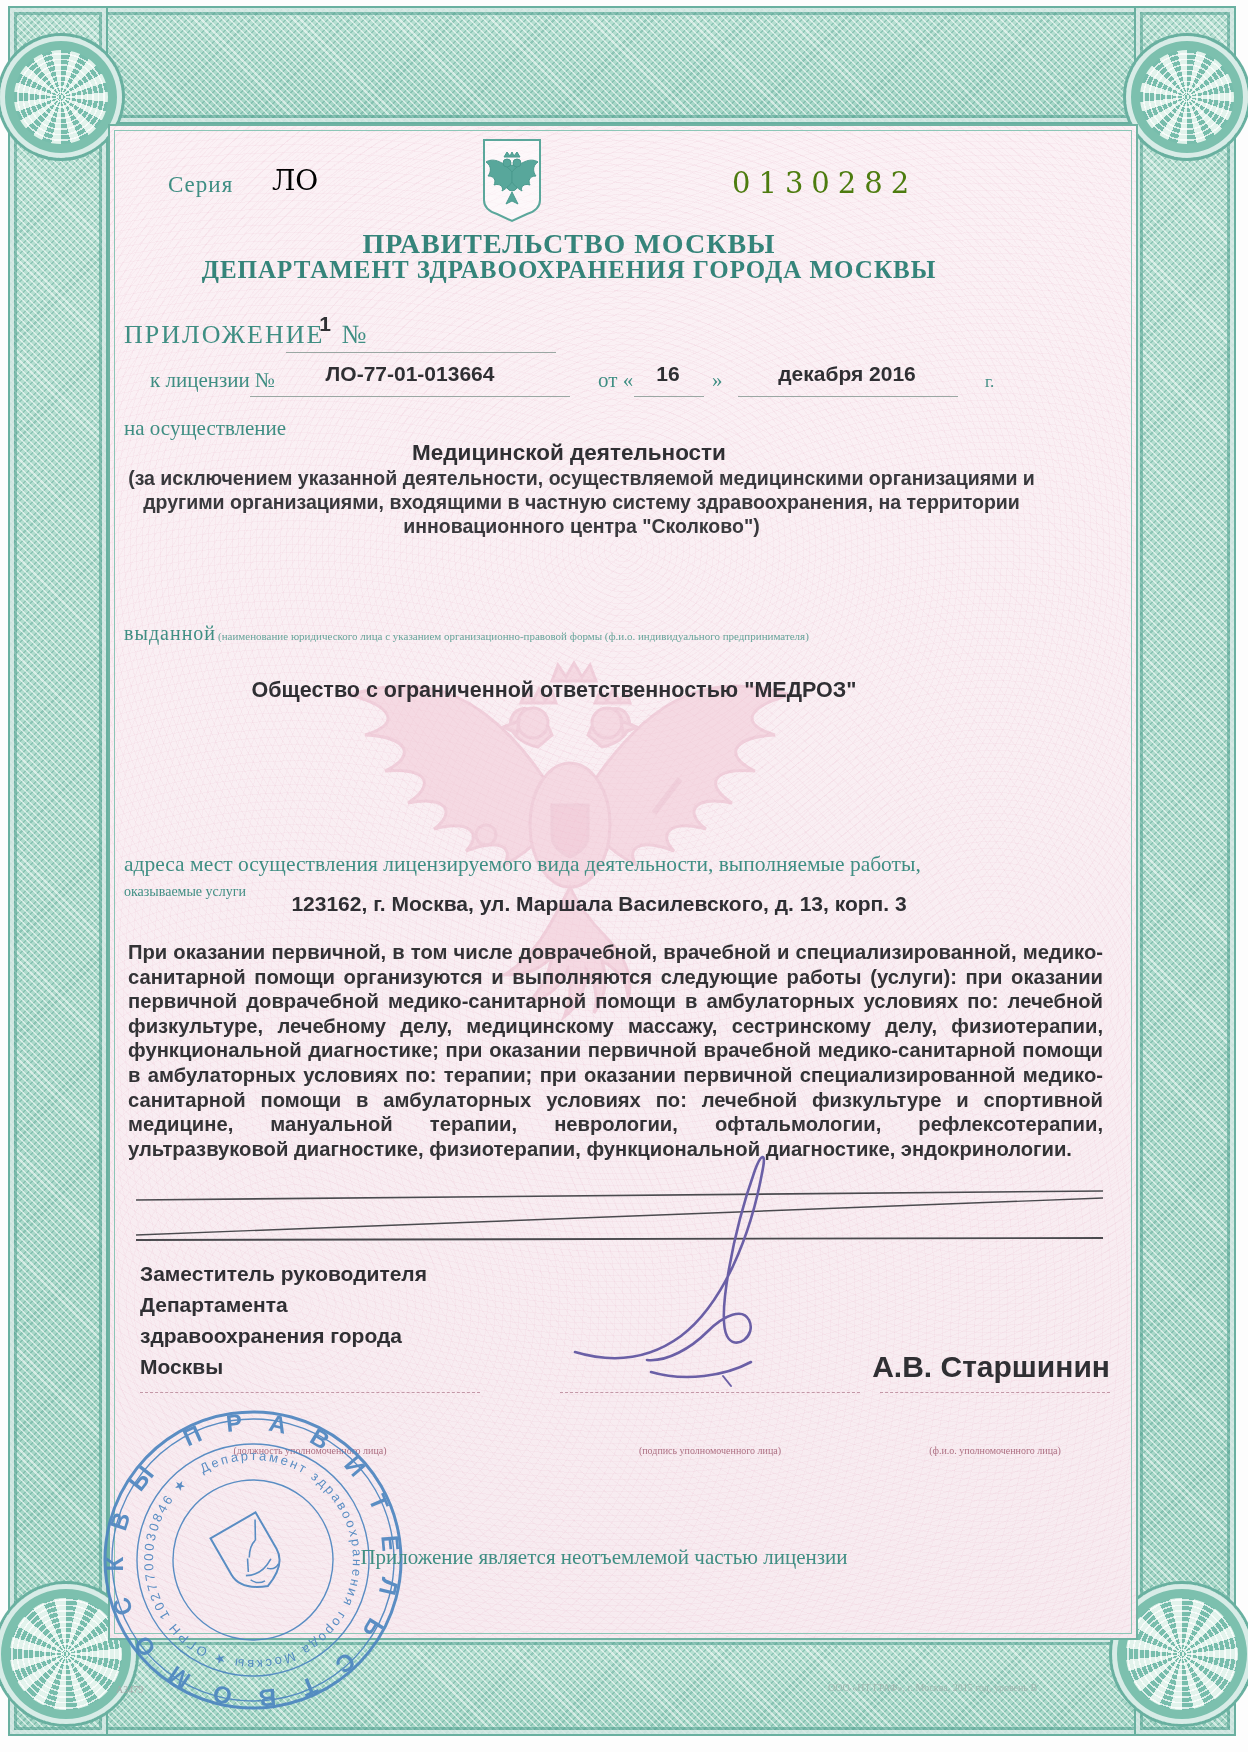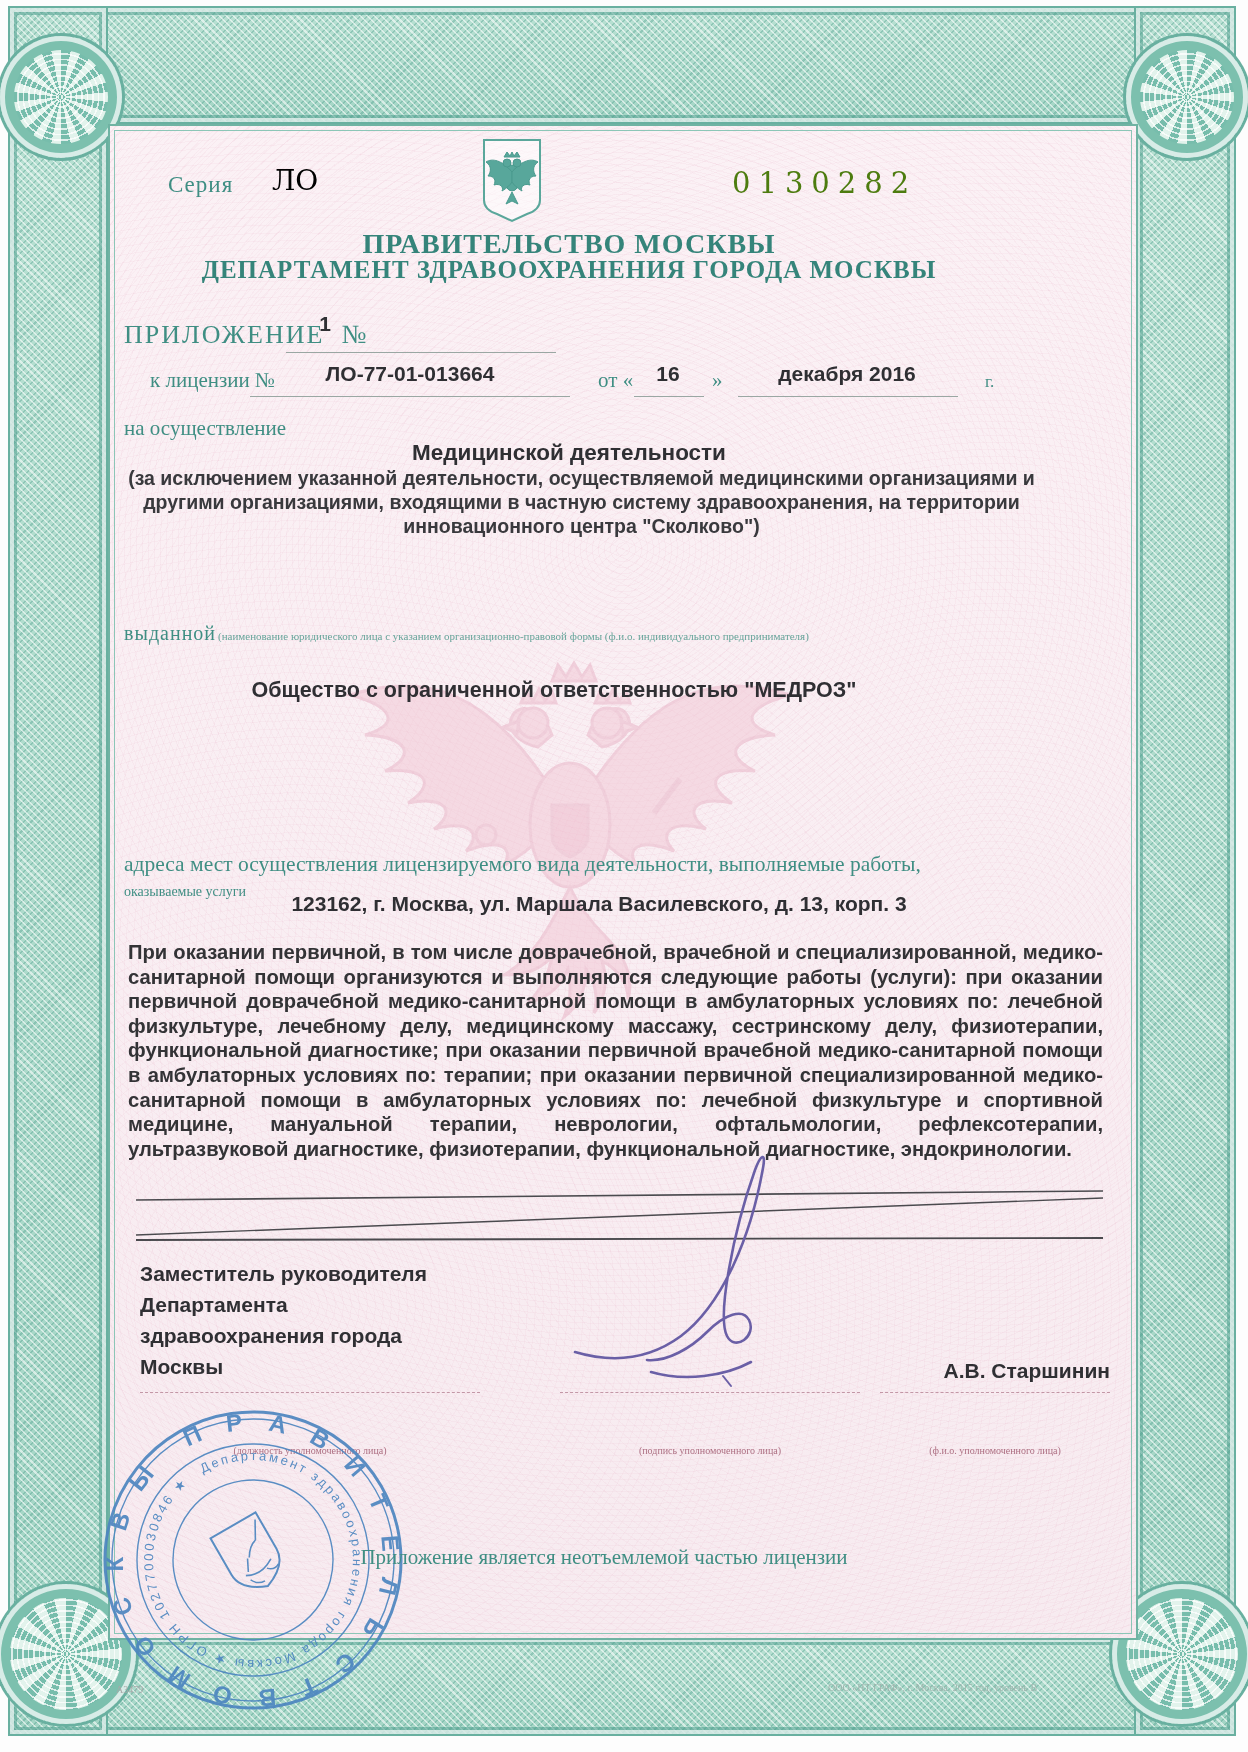--- a/index.html
+++ b/index.html
@@ -138,21 +138,21 @@
   <div class="t fill" style="left:140px;top:1355px;font-size:21px;">Москвы</div>
 
   <svg style="position:absolute;left:555px;top:1140px;" width="320" height="260" viewBox="0 0 320 260">
     <g fill="none" stroke="#6a5fa6" stroke-width="2.6" stroke-linecap="round">
       <path d="M20,212 C60,224 96,218 126,196 C168,164 196,96 208,28 C211,12 206,14 200,30 C178,92 162,176 172,196 C180,212 202,196 194,180 C188,168 170,174 152,192 C136,208 112,222 92,220"></path>
       <path d="M96,232 C130,242 170,236 196,222"></path>
       <path d="M168,236 l8,10" stroke-width="2"></path>
     </g>
   </svg>
 
-  <div class="t fill" style="left:860px;top:1350px;width:250px;font-size:21px;text-align:right;margin-top:9px;">А.В. Старшинин</div>
+  <div class="t fill" style="left:860px;top:1350px;width:250px;font-size:30px;text-align:right;">А.В. Старшинин</div>
 
   <div class="dotline" style="left:140px;top:1392px;width:340px;"></div>
   <div class="dotline" style="left:560px;top:1392px;width:300px;"></div>
   <div class="dotline" style="left:880px;top:1392px;width:230px;"></div>
   <div class="cap" style="left:140px;top:1397px;width:340px;">(должность уполномоченного лица)</div>
   <div class="cap" style="left:560px;top:1397px;width:300px;">(подпись уполномоченного лица)</div>
   <div class="cap" style="left:880px;top:1397px;width:230px;">(ф.и.о. уполномоченного лица)</div>
 
   <svg style="position:absolute;left:93px;top:1400px;opacity:.92;transform:rotate(-30deg);" width="320" height="320" viewBox="-160 -160 320 320">
     <defs>

